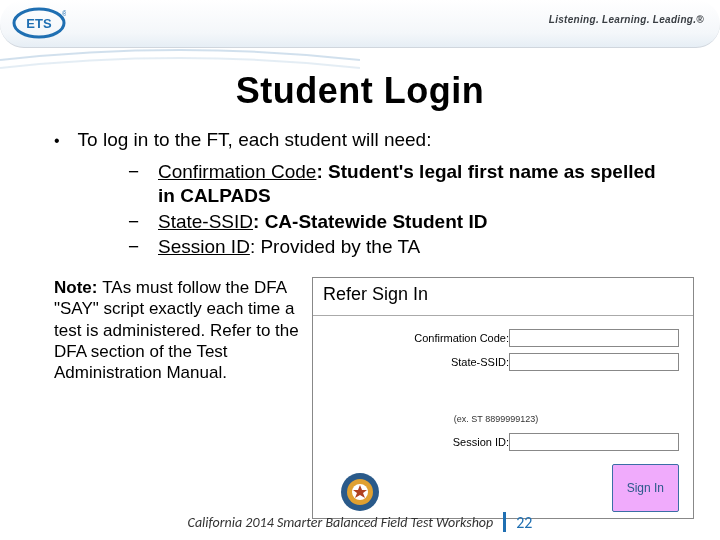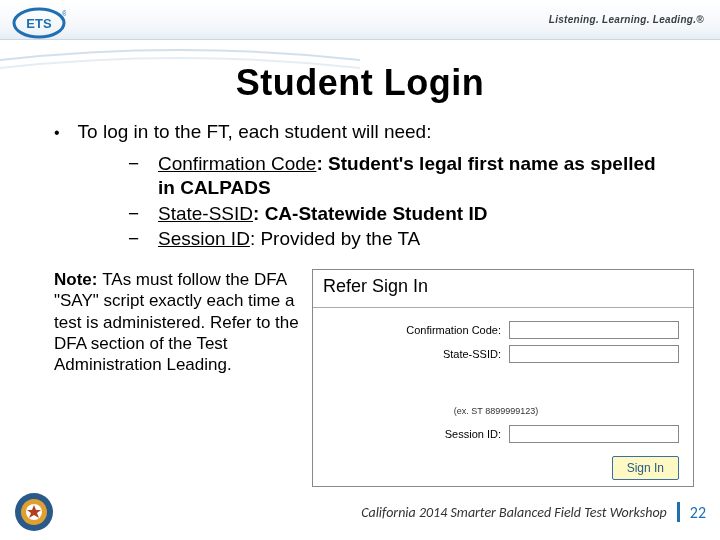--- a/index.html
+++ b/index.html
@@ -1,46 +1,46 @@
 <!DOCTYPE html>
 <html><head>
 <meta charset="utf-8">
 <style>
   * { box-sizing: border-box; margin: 0; padding: 0; }
   html, body { width: 720px; height: 540px; font-family: Arial, Helvetica, sans-serif; background: #fff; color: #000; position: relative; overflow: hidden; }
 
-  .header { height: 40px; position: relative; border-bottom: 1px solid #d0d6dd; background: linear-gradient(#fff 0%, #f4f7fa 70%, #e6eef5 100%); }
+  .header { height: 48px; position: relative; border-bottom: 1px solid #d0d6dd; background: linear-gradient(#fff 0%, #f4f7fa 70%, #e6eef5 100%); border-radius: 25px; }
   .ets-logo { position: absolute; left: 12px; top: 6px; width: 54px; height: 34px; }
   .tagline { position: absolute; right: 16px; top: 14px; font-size: 10px; font-style: italic; font-weight: bold; color: #3a3f44; letter-spacing: .3px; }
   .swoosh { position: absolute; left: 0; top: 40px; width: 360px; height: 40px; opacity: .35; }
 
   .title { text-align: center; font-weight: 900; font-size: 36px; margin-top: 22px; letter-spacing: .5px; }
 
   .content { padding: 16px 54px 0 54px; font-size: 19px; line-height: 1.25; }
   .bullet { display: flex; gap: 18px; margin-bottom: 6px; }
   .bullet .dot { font-size: 16px; line-height: 26px; }
   .sublist { margin: 4px 0 10px 74px; }
   .subitem { display: flex; gap: 18px; margin-bottom: 2px; }
   .dash { width: 12px; flex-shrink: 0; }
   .under { text-decoration: underline; }
   .bold { font-weight: bold; }
 
   .note-row { display: flex; gap: 10px; padding: 8px 26px 0 54px; align-items: flex-start; }
   .note { width: 248px; font-size: 17px; line-height: 1.25; }
 
   .signin-panel { flex: 1; border: 1px solid #888; background: #fff; font-size: 12px; font-family: Arial, sans-serif; }
   .signin-title { font-size: 18px; font-weight: normal; padding: 6px 10px 10px 10px; border-bottom: 1px solid #aaa; margin-bottom: 10px; }
-  .form-row { display: flex; align-items: center; justify-content: flex-end; gap: 8px; padding: 3px 14px 3px 10px; font-size: 11px; }
+  .form-row { display: flex; align-items: center; justify-content: flex-end; gap: 0; padding: 3px 14px 3px 10px; font-size: 11px; }
   .form-row label { text-align: right; }
   .form-row input { width: 170px; height: 18px; border: 1px solid #888; font-size: 11px; padding: 1px 3px; }
   .hint { font-size: 9px; color: #333; text-align: center; padding: 0 14px 6px 0; margin-top: 40px; }
   .btn-row { display: flex; justify-content: flex-end; padding: 10px 14px 6px 10px; }
-  .btn { border: 1px solid #3b6ea5; background: #fef9c3; color: #2a5a8a; font-size: 12px; padding: 4px 14px; cursor: pointer; border-radius: 2px; }
+  .btn { border: 1px solid #3b6ea5; background: #f0abfc; color: #2a5a8a; font-size: 12px; padding: 16px 14px; cursor: pointer; border-radius: 2px; }
 
-  .footer { position: absolute; left: 0; right: 0; bottom: 8px; display: flex; align-items: center; justify-content: space-between; padding: 0 14px; font-size: 12px; }
+  .footer { position: absolute; left: 0; right: 0; bottom: 8px; display: flex; align-items: center; justify-content: space-between; padding: 0 14px; font-size: 12px; flex-direction: column; }
   .seal { width: 40px; height: 40px; }
   .foot-right { display: flex; align-items: center; gap: 10px; font-style: italic; font-family: Calibri, Arial, sans-serif; font-size: 14px; color: #333; }
   .vbar { width: 3px; height: 20px; background: #1f6fb2; }
   .pagenum { font-style: normal; font-weight: normal; color: #1f6fb2; font-size: 16px; }
 </style>
 </head>
 <body>
 
 <div class="header">
   <svg class="ets-logo" viewBox="0 0 54 34">
@@ -73,21 +73,21 @@
     </div>
     <div class="subitem">
       <span class="dash">−</span>
       <span><span class="under">Session ID</span><span>: Provided by the TA</span></span>
     </div>
   </div>
 </div>
 
 <div class="note-row">
   <div class="note">
-    <span class="bold">Note: </span><span>TAs must follow the DFA "SAY" script exactly each time a test is administered. Refer to the DFA section of the Test Administration Leading.</span>
+    <span class="bold">Note: </span><span>TAs must follow the DFA "SAY" script exactly each time a test is administered. Refer to the DFA section of the Test Administration Manual.</span>
   </div>
 
   <div class="signin-panel">
     <div class="signin-title">Refer Sign In</div>
     <div class="form-row">
       <label>Confirmation Code:</label>
       <input type="text" style="">
     </div>
     <div class="form-row">
       <label>State-SSID:</label>

